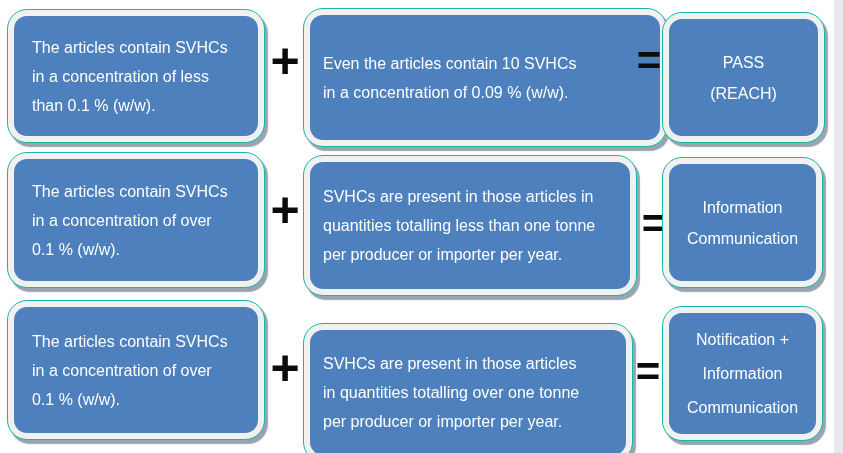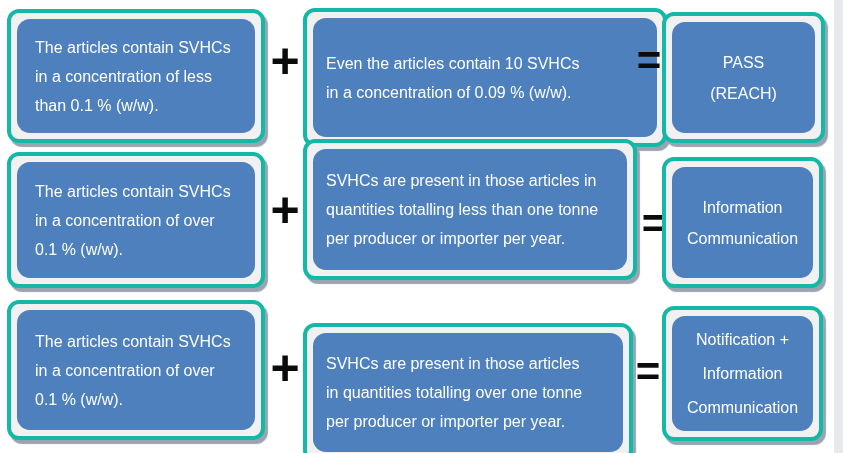--- a/index.html
+++ b/index.html
@@ -13,22 +13,22 @@
   }
   .edge-strip {
     position: absolute;
     top: 0; right: 0;
     width: 9px; height: 100%;
     background: #e7e9ec;
   }
   .box {
     position: absolute;
     background: var(--box-frame, #f1f1f2);
-    border: 4px solid #14b8a6;
-    border-radius: 12px;
+    border: 1px solid #14b8a6;
+    border-radius: 20px;
     box-shadow: 3px 4px 1px var(--shadow, #9aa4b0);
     box-sizing: border-box;
     padding-left: 16px;
   }
   .fill {
     position: absolute;
     inset: 6px;
     background: var(--box-fill, #4d80bd);
     border-radius: 13px;
     display: flex;
@@ -53,21 +53,21 @@
     line-height: 1;
   }
   .plus { font-size: 50px; }
   .equals { font-size: 42px; }
 
   
   .r1a { left: 7px;   top: 9px;   width: 258px; height: 134px; }
   .r1b { left: 303px; top: 8px;   width: 364px; height: 139px; }
   .r1c { left: 662px; top: 12px;  width: 163px; height: 131px; }
   .r2a { left: 7px;   top: 152px; width: 258px; height: 136px; }
-  .r2b { left: 303px; top: 139px; width: 334px; height: 141px; }
+  .r2b { left: 303px; top: 155px; width: 334px; height: 141px; }
   .r2c { left: 662px; top: 157px; width: 161px; height: 131px; }
   .r3a { left: 7px;   top: 300px; width: 258px; height: 140px; }
   .r3b { left: 303px; top: 308px; width: 330px; height: 139px; margin-top: 15px; }
   .r3c { left: 662px; top: 306px; width: 161px; height: 135px; }
   .p1 { left: 285px; top: 61px; }
   .p2 { left: 285px; top: 210px; }
   .p3 { left: 285px; top: 368px; }
   .e1 { left: 649px; top: 61px; }
   .e2 { left: 654px; top: 224px; }
   .e3 { left: 648px; top: 372px; }

